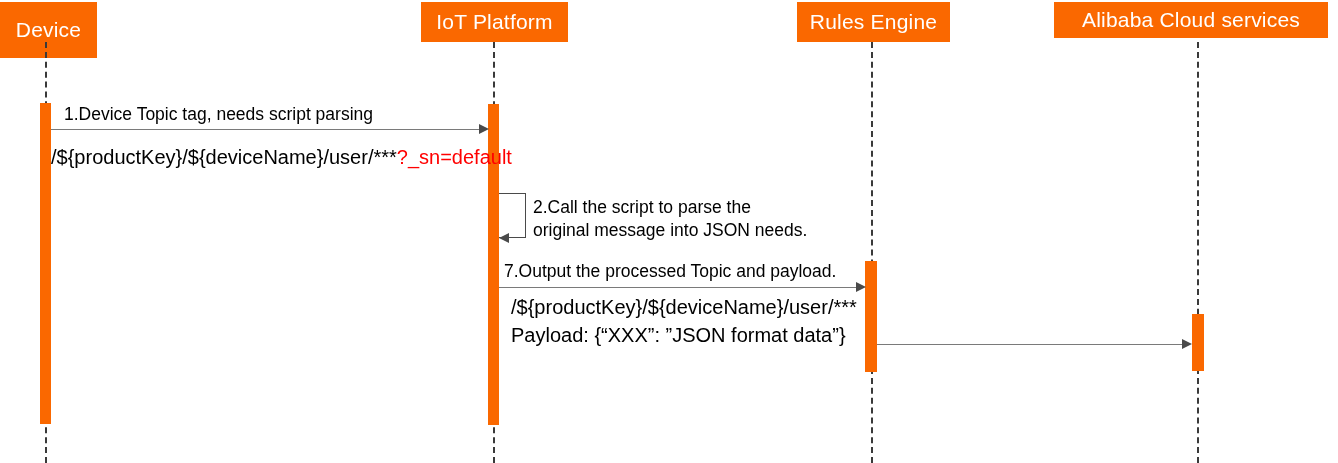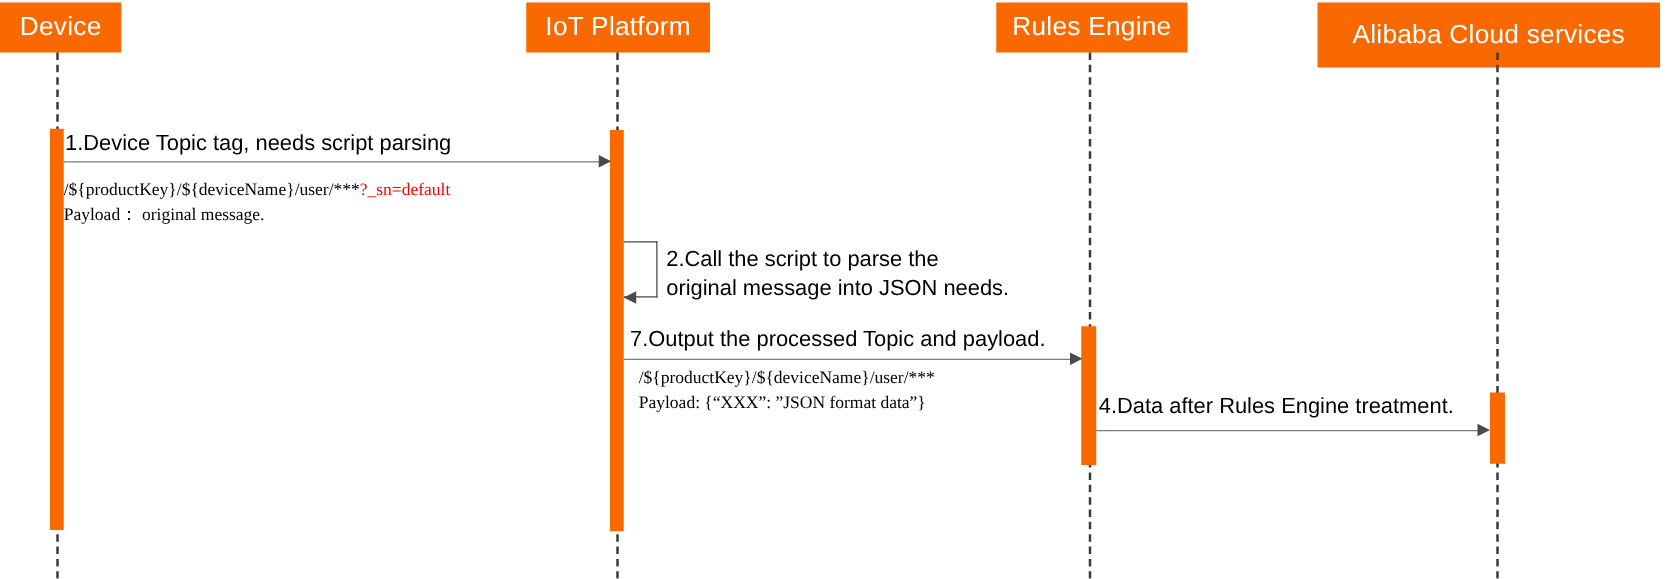--- a/index.html
+++ b/index.html
@@ -62,101 +62,98 @@
   }
   .msg-label {
     position: absolute;
     font-size: 17.5px;
     color: #000000;
     white-space: nowrap;
     line-height: 1.32;
   }
   .msg-detail {
     position: absolute;
-    font-size: 14px;
+    font-size: 20px;
     color: #000000;
     white-space: nowrap;
     line-height: 1.42;
-    font-family: Liberation Serif, serif;
   }
   .red-frag {
     color: #FF0000;
   }
   .self-loop {
     position: absolute;
     box-sizing: border-box;
     border-top: 1.5px solid #4a4a4a;
     border-right: 1.5px solid #4a4a4a;
     border-bottom: 1.5px solid #4a4a4a;
     border-left: none;
   }
 </style>
 </head>
 <body>
 
 <div id="diagram">
 
-  <div class="participant-box" style="left:0px; top:2px; width:97px; height:40px;">
+  <div class="participant-box" style="left:0px; top:2px; width:97px; height:56px;">
     <span>Device</span>
   </div>
 
   <div class="participant-box" style="left:421px; top:2px; width:147px; height:40px;text-align:center;">
     <span>IoT Platform</span>
   </div>
 
   <div class="participant-box" style="left:797px; top:2px; width:153px; height:40px;text-align:right;">
     <span>Rules Engine</span>
   </div>
 
-  <div class="participant-box" style="left:1054px; top:2px; width:274px; height:52px;align-items:center;">
+  <div class="participant-box" style="left:1054px; top:2px; width:274px; height:36px;align-items:center;">
     <span>Alibaba Cloud services</span>
   </div>
 
   <div class="lifeline" style="left:45px; top:42px; height:421px;"></div>
 
   <div class="lifeline" style="left:493px; top:42px; height:421px;"></div>
 
   <div class="lifeline" style="left:871px; top:42px; height:421px;"></div>
 
   <div class="lifeline" style="left:1197px; top:42px; height:421px;"></div>
 
   <div class="activation" style="left:40px; top:103px; width:11px; height:321px;"></div>
 
   <div class="activation" style="left:488px; top:104px; width:11px; height:321px;"></div>
 
   <div class="activation" style="left:865px; top:261px; width:12px; height:111px;"></div>
 
   <div class="activation" style="left:1192px; top:314px; width:12px; height:57px;"></div>
 
-  <div class="msg-label" style="left:52px; top:103px;">1.Device Topic tag, needs script parsing</div>
+  <div class="msg-label" style="left:64px; top:103px;">1.Device Topic tag, needs script parsing</div>
 
   <div class="msg-line" style="left:51px; top:129px; width:433px;"></div>
   <div class="arrow-head" style="left:479px; top:124px;"></div>
 
   <div class="msg-detail" style="left:51px; top:143px;">
     <div><span>/${productKey}/${deviceName}/user/***</span><span class="red-frag">?_sn=default</span></div>
-    <div>Payload： original message.</div>
   </div>
 
   <div class="self-loop" style="left:499px; top:193px; width:27px; height:45px;"></div>
   <div class="arrow-head-left" style="left:499px; top:233px;"></div>
 
   <div class="msg-label" style="left:533px; top:196px;">
     <div>2.Call the script to parse the</div>
     <div>original message into JSON needs.</div>
   </div>
 
   <div class="msg-label" style="left:504px; top:260px;">7.Output the processed Topic and payload.</div>
 
   <div class="msg-line" style="left:499px; top:287px; width:362px;"></div>
   <div class="arrow-head" style="left:856px; top:282px;"></div>
 
   <div class="msg-detail" style="left:511px; top:293px;">
     <div>/${productKey}/${deviceName}/user/***</div>
     <div>Payload: {“XXX”: ”JSON format data”}</div>
   </div>
 
-  <div class="msg-label" style="left:879px; top:313px;">4.Data after Rules Engine treatment.</div>
 
   <div class="msg-line" style="left:877px; top:344px; width:309px;"></div>
   <div class="arrow-head" style="left:1182px; top:339px;"></div>
 
 </div>
 
 </body></html>

